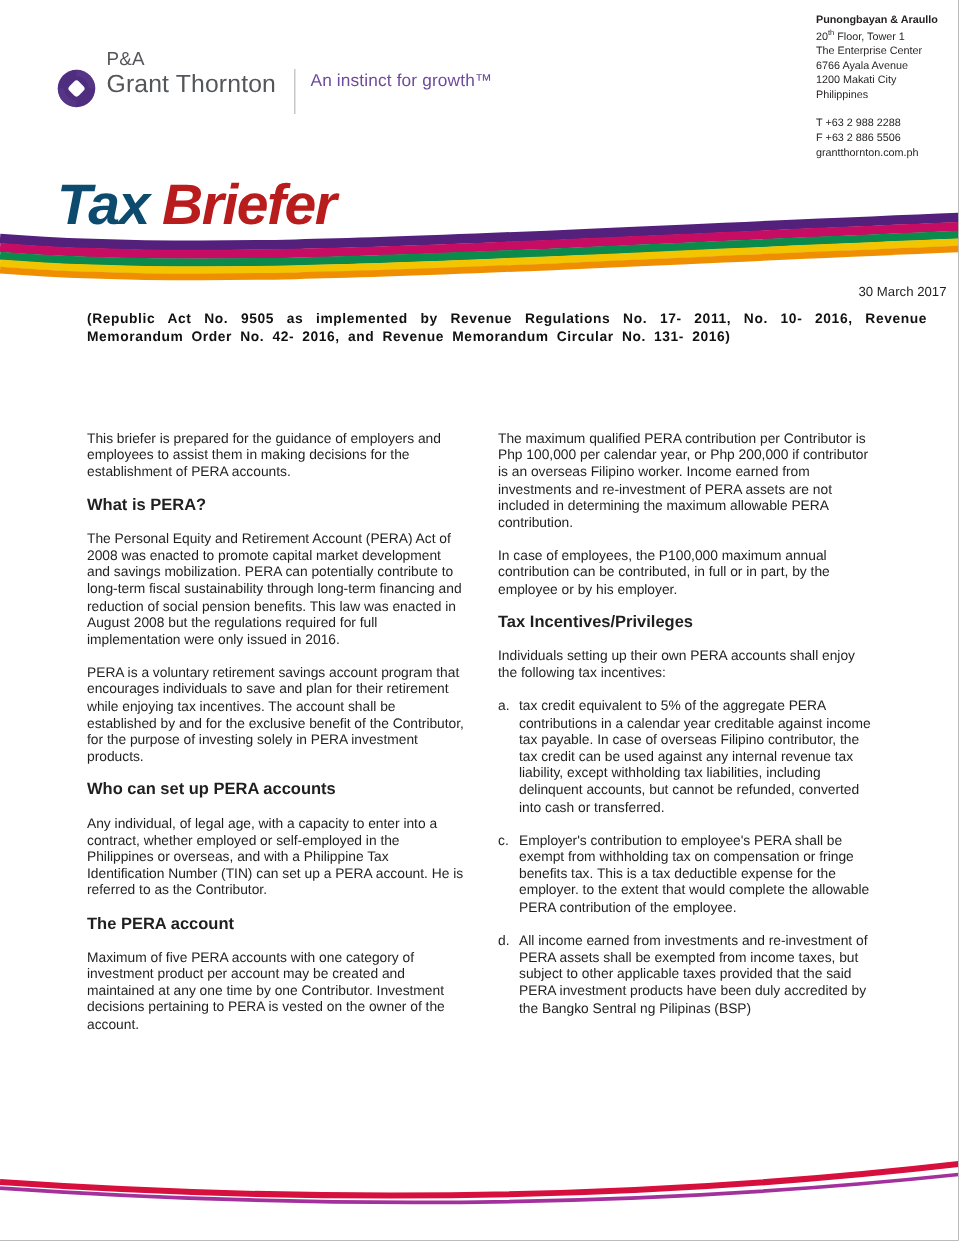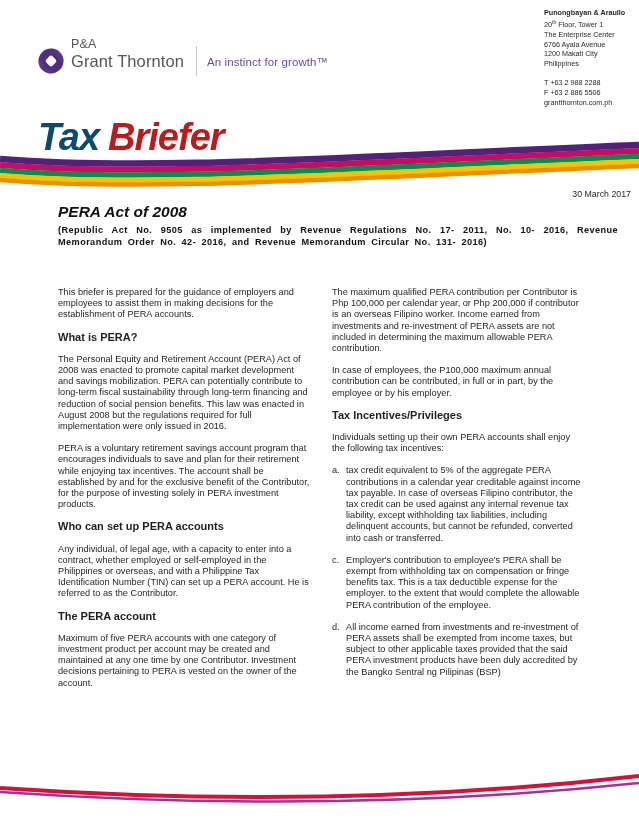--- a/index.html
+++ b/index.html
@@ -12,21 +12,20 @@
     background: #ffffff;
     overflow: hidden;
     color: #1f1f1f;
   }
 
   
   .logo {
     position: absolute;
     left: 38px; top: 32px;
     display: flex;
-    align-items: center;
   }
   .logo-mark { width: 26px; height: 26px; margin-top: 14px; }
   .logo-textblock { margin-left: 7px; }
   .logo-prefix {
     display: block;
     font-size: 12.5px;
     color: #55565a;
     letter-spacing: 0.2px;
   }
   .logo-company {
@@ -179,21 +178,20 @@
     <path d="M0,19 C150,31 340,17 639,5" fill="none" stroke-width="6.5" stroke="#53207c"></path>
     <path d="M0,25 C150,37 340,23 639,11" fill="none" stroke-width="6" stroke="#c60c63"></path>
     <path d="M0,30.5 C150,42.5 340,28.5 639,16.5" fill="none" stroke-width="5.5" stroke="#0b8a4b"></path>
     <path d="M0,35.5 C150,47.5 340,33.5 639,21.5" fill="none" stroke-width="5" stroke="#f2c500"></path>
     <path d="M0,40 C150,52 340,38 639,26" fill="none" stroke-width="4.5" stroke="#ef8f00"></path>
   </svg>
 
   <div class="issue-date">30 March 2017</div>
 
   <div class="article-head">
-    <div class="article-title">PERA Act of 2008</div>
     <div class="article-subtitle">(Republic Act No. 9505 as implemented by Revenue Regulations No. 17- 2011, No. 10- 2016, Revenue Memorandum Order No. 42- 2016, and Revenue Memorandum Circular No. 131- 2016)</div>
   </div>
 
   <div class="columns">
     <div class="col">
       <p class="para">This briefer is prepared for the guidance of employers and employees to assist them in making decisions for the establishment of PERA accounts.</p>
       <h3 class="subhead">What is PERA?</h3>
       <p class="para">The Personal Equity and Retirement Account (PERA) Act of 2008 was enacted to promote capital market development and savings mobilization. PERA can potentially contribute to long-term fiscal sustainability through long-term financing and reduction of social pension benefits. This law was enacted in August 2008 but the regulations required for full implementation were only issued in 2016.</p>
       <p class="para">PERA is a voluntary retirement savings account program that encourages individuals to save and plan for their retirement while enjoying tax incentives. The account shall be established by and for the exclusive benefit of the Contributor, for the purpose of investing solely in PERA investment products.</p>
       <h3 class="subhead">Who can set up PERA accounts</h3>

